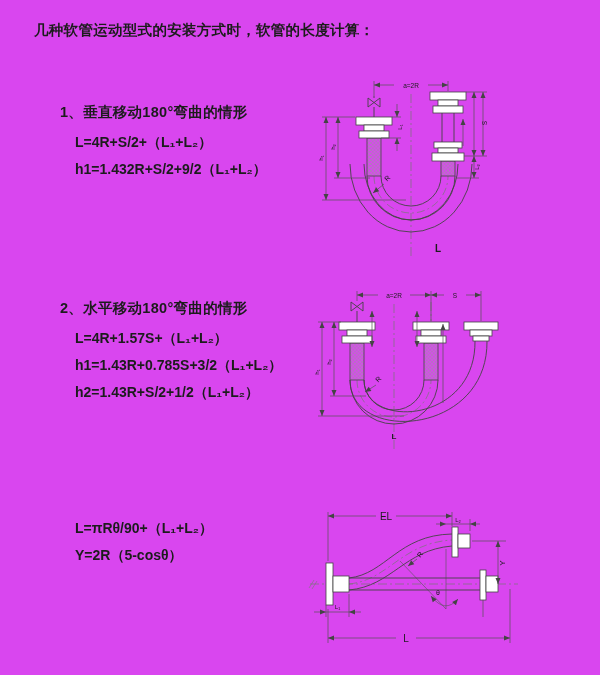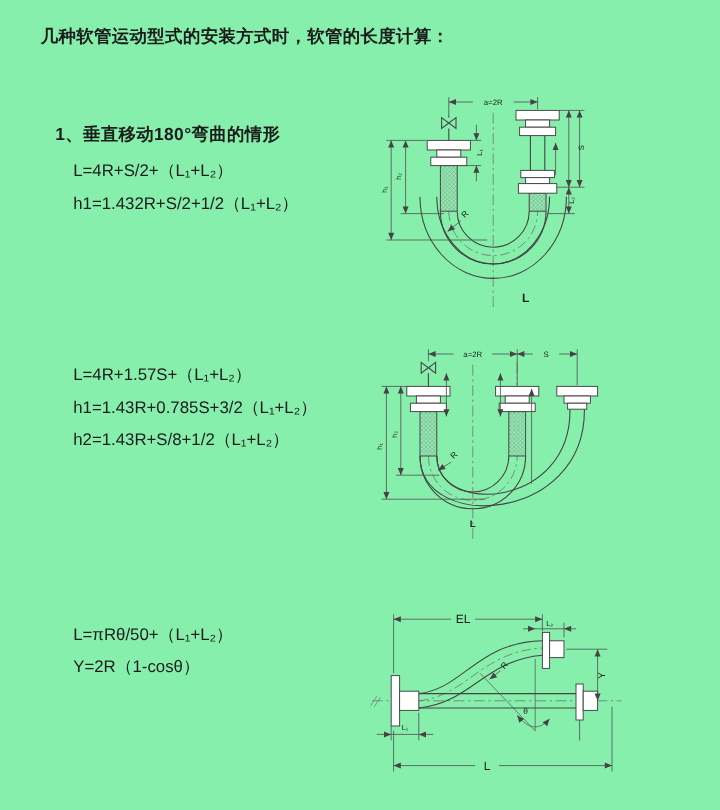--- a/index.html
+++ b/index.html
@@ -1,54 +1,55 @@
 <!DOCTYPE html>
 <html><head>
 <meta charset="utf-8">
 <style>
   html,body{margin:0;padding:0;background:#ffffff;}
   .page{
-    position:relative;width:600px;height:675px;background:#86efac;overflow:hidden;
+    position:relative;width:600px;height:675px;background:#d946ef;overflow:hidden;
     font-family:"Liberation Sans",sans-serif;color:#1c1c1c;
   }
   .title{position:absolute;left:34px;top:21px;font-size:14.5px;font-weight:700;letter-spacing:.3px;white-space:nowrap;}
   .section{position:absolute;left:46px;}
   #sec1{top:103px}
   #sec2{top:299px}
   #sec3{top:515px}
-  .sec-heading{font-size:14.5px;font-weight:700;margin:0 0 7px 0;letter-spacing:.3px;white-space:nowrap;}
-  .formula{margin-left:15px;font-size:14px;line-height:27px;white-space:nowrap;}
+  .sec-heading{font-size:14.5px;font-weight:700;margin:0 0 7px 14px;letter-spacing:.3px;white-space:nowrap;}
+  .formula{margin-left:29px;font-size:14px;line-height:27px;white-space:nowrap;font-weight:bold;}
   svg.diagram{position:absolute;}
   #d1{left:308px;top:66px}
   #d2{left:306px;top:278px}
   #d3{left:296px;top:497px}
   svg text{fill:#1c1c1c;font-family:"Liberation Sans",sans-serif;}
 </style>
 </head>
 <body>
 
 <div class="page">
 
   <div class="title">几种软管运动型式的安装方式时，软管的长度计算：</div>
 
   <div class="section" id="sec1">
     <div class="sec-heading">1、垂直移动180°弯曲的情形</div>
     <div class="formula">L=4R+S/2+（L₁+L₂）</div>
-    <div class="formula">h1=1.432R+S/2+1/2（L₁+L₂）</div>
+    <div class="formula">h1=1.432R+S/2+9/2（L₁+L₂）</div>
   </div>
 
   <div class="section" id="sec2">
+    <div class="sec-heading">2、水平移动180°弯曲的情形</div>
     <div class="formula">L=4R+1.57S+（L₁+L₂）</div>
     <div class="formula">h1=1.43R+0.785S+3/2（L₁+L₂）</div>
-    <div class="formula">h2=1.43R+S/8+1/2（L₁+L₂）</div>
+    <div class="formula">h2=1.43R+S/2+1/2（L₁+L₂）</div>
   </div>
 
   <div class="section" id="sec3">
-    <div class="formula">L=πRθ/50+（L₁+L₂）</div>
-    <div class="formula">Y=2R（1-cosθ）</div>
+    <div class="formula">L=πRθ/90+（L₁+L₂）</div>
+    <div class="formula">Y=2R（5-cosθ）</div>
   </div>
 
   <svg id="d1" class="diagram" width="226" height="196" viewBox="0 0 226 196">
     <defs>
       <marker id="arA" markerWidth="8" markerHeight="7" refX="6.5" refY="3" orient="auto-start-reverse" markerUnits="userSpaceOnUse">
         <path d="M0.5,0.5 L6.5,3 L0.5,5.5 Z" fill="#444"></path>
       </marker>
       <pattern id="hpA" width="3.5" height="3.5" patternUnits="userSpaceOnUse">
         <path d="M0,3.5 L3.5,0 M0,0 L3.5,3.5" stroke="#999" stroke-width="0.5"></path>
       </pattern>

